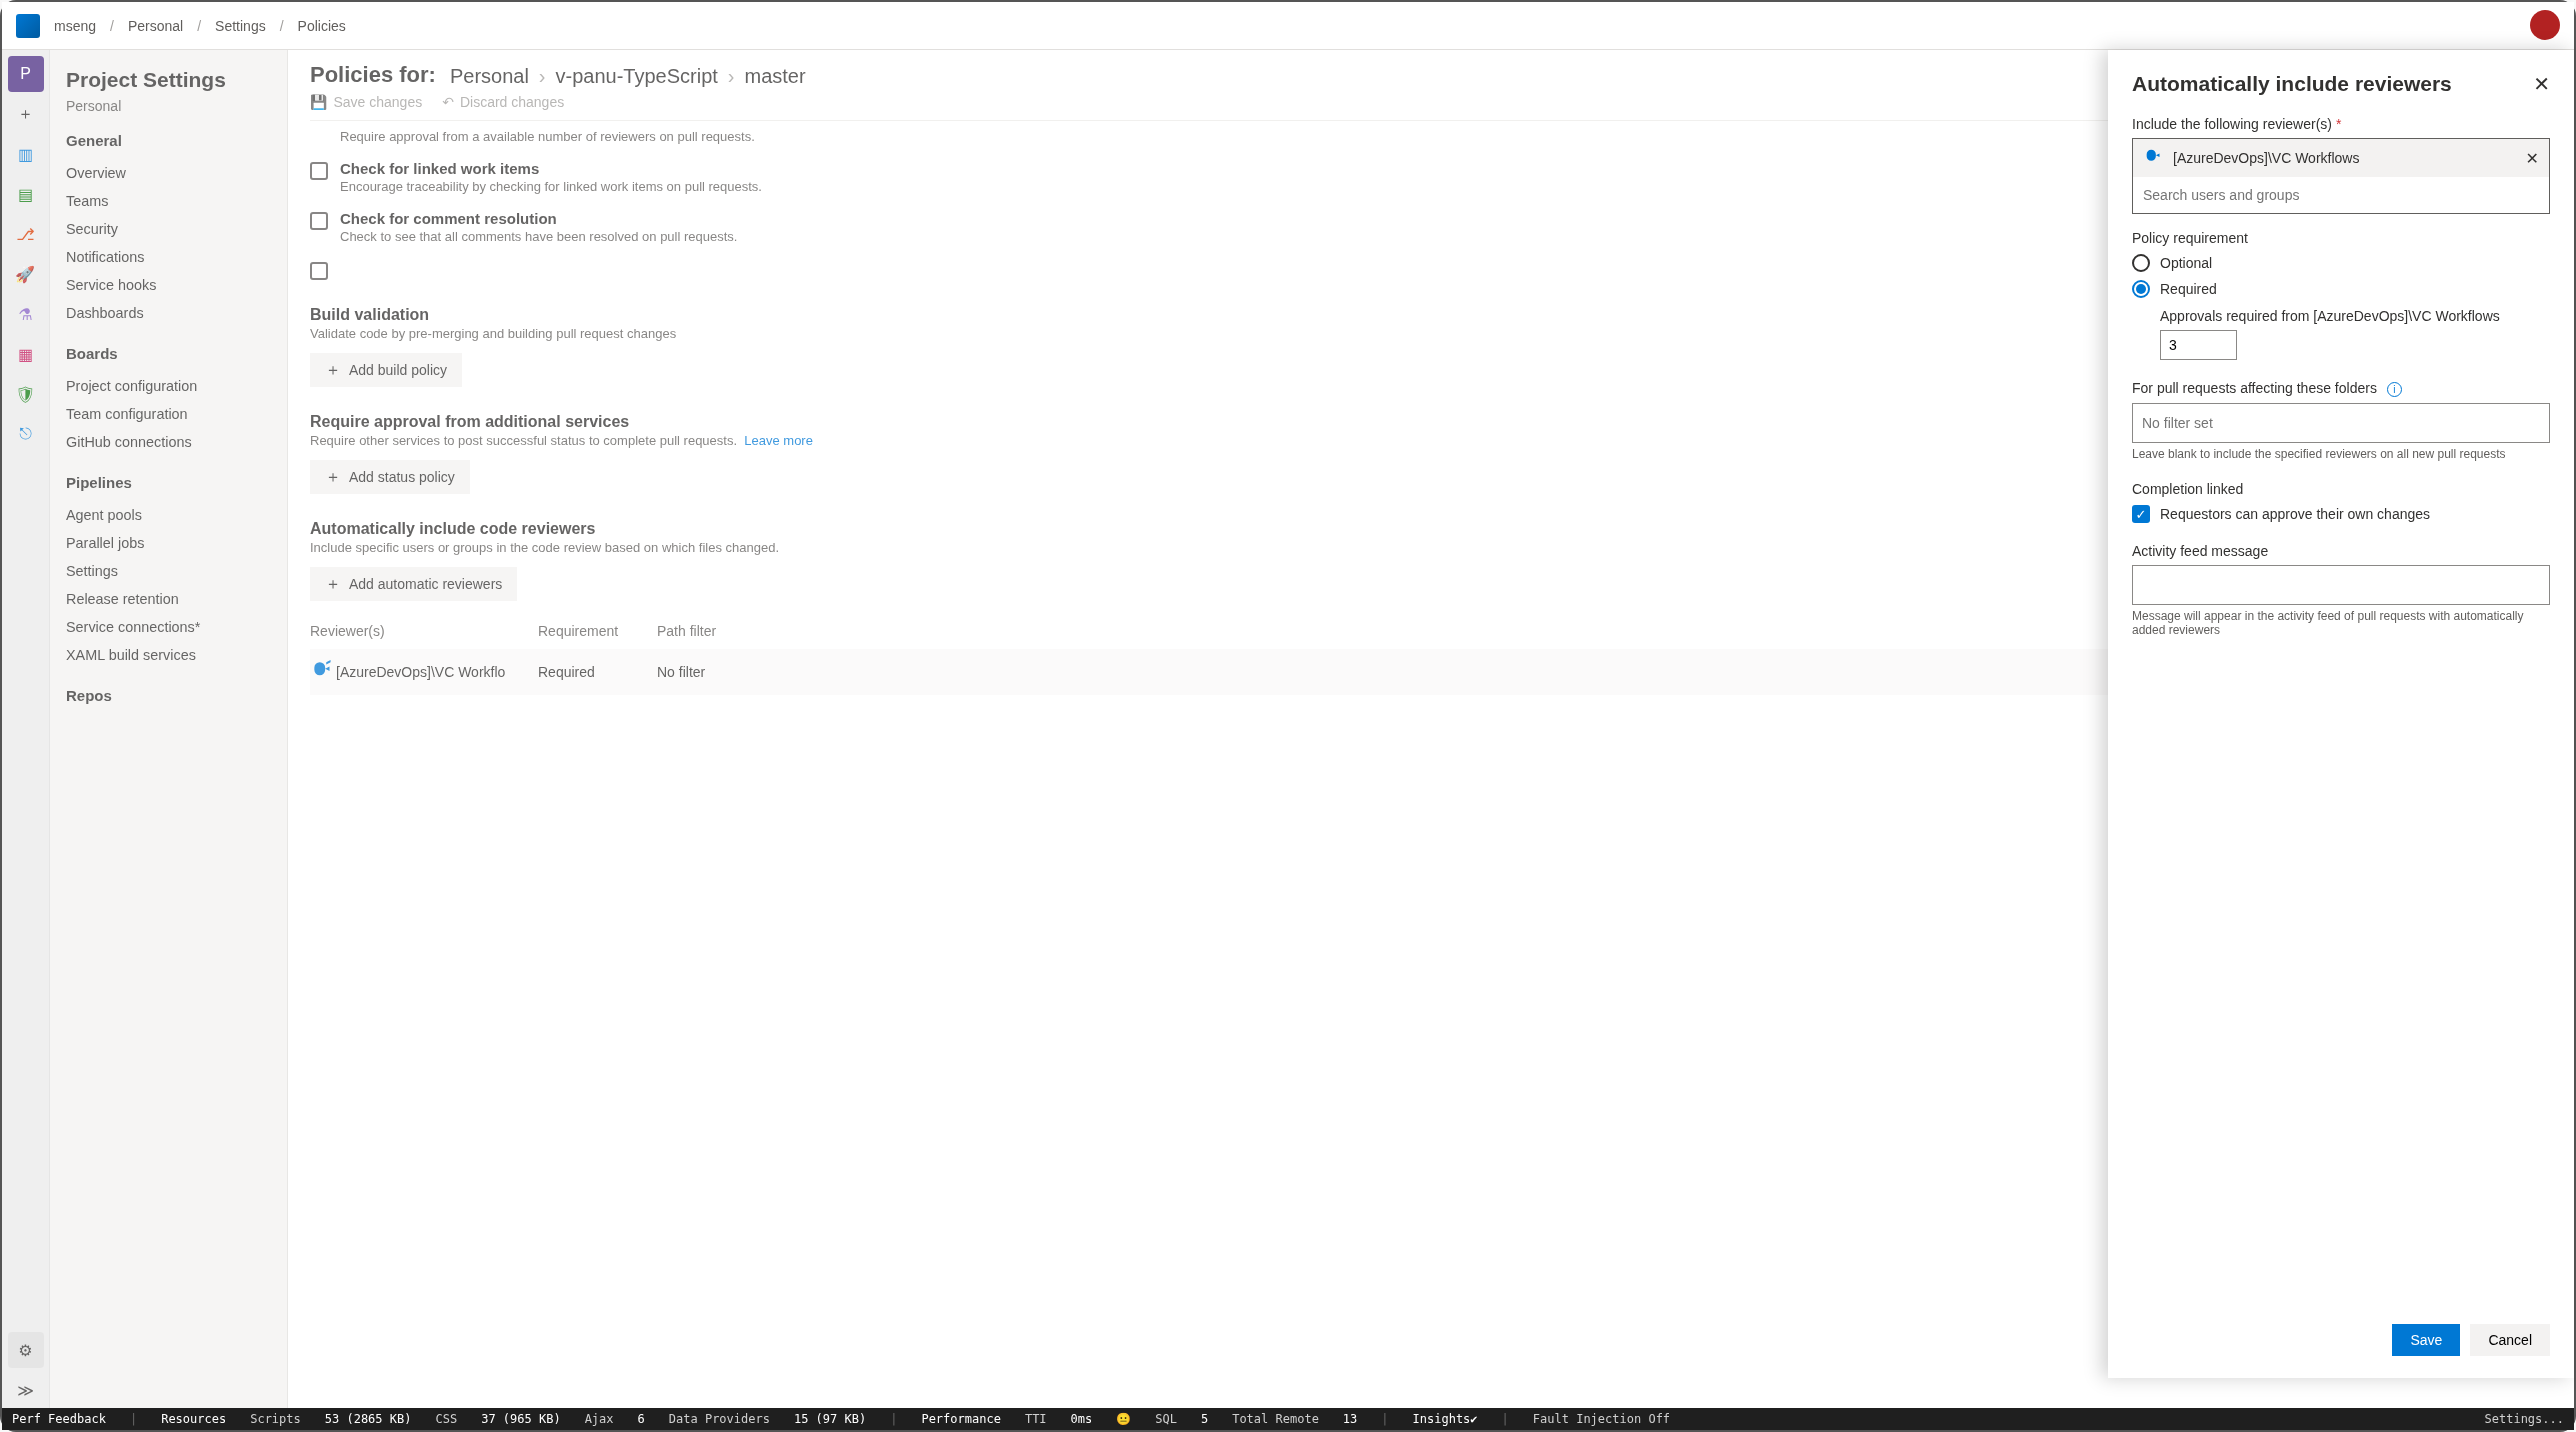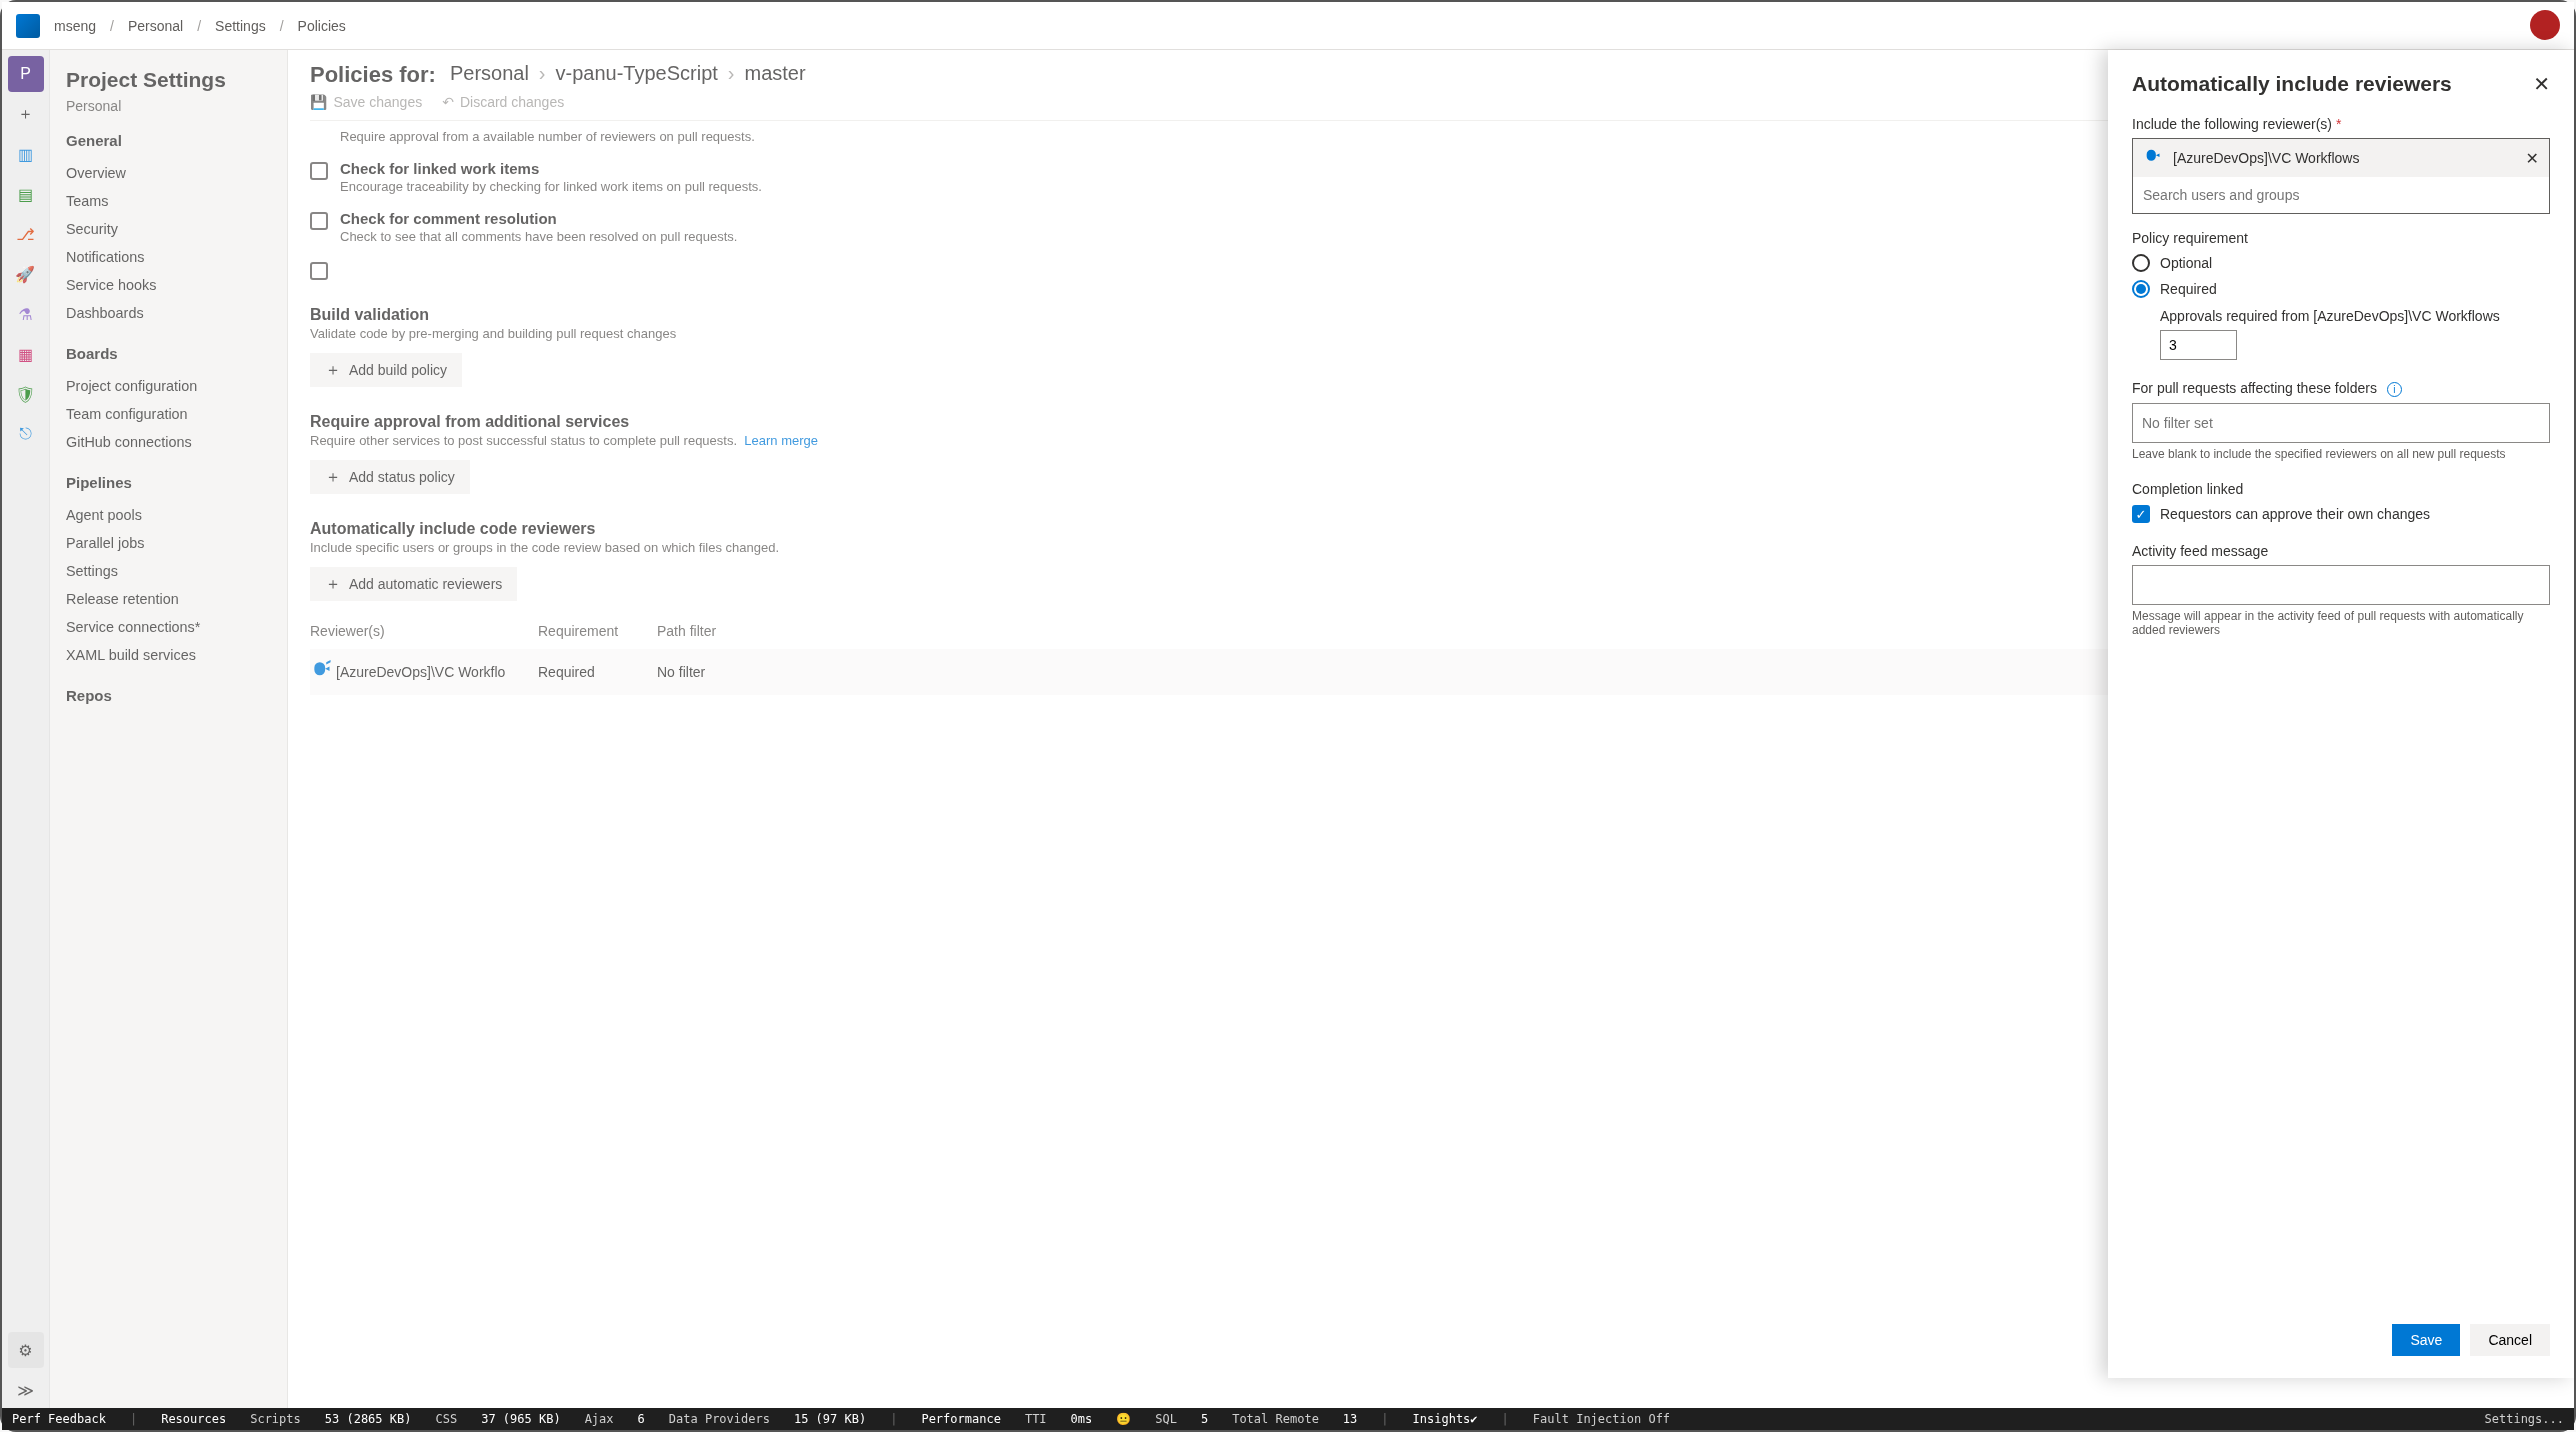--- a/index.html
+++ b/index.html
@@ -22,21 +22,21 @@
 
   
   .sidebar { width:238px; background:#f3f2f1; padding:18px 16px; overflow:auto; border-right:1px solid #e1dfdd; }
   .sidebar h1 { margin:0 0 6px 0; font-size:21px; font-weight:600; }
   .sidebar .proj { color:#605e5c; margin-bottom:18px; }
   .grp-head { font-weight:600; margin:18px 0 10px 0; font-size:15px; }
   .nav-item { padding:6px 0; color:#323130; cursor:pointer; font-size:14.4px; }
 
   
   .main { flex:1; background:#fff; overflow:auto; padding:12px 22px 22px 22px; }
-  .hdr-row { display:flex; align-items:flex-start; gap:14px; font-size:22px; font-weight:600; }
+  .hdr-row { display:flex; align-items:flex-end; gap:14px; font-size:22px; font-weight:600; }
   .hdr-row .crumbs { font-weight:400; color:#323130; display:flex; gap:10px; align-items:center; font-size:20px; }
   .hdr-row .crumbs .chev { color:#a19f9d; }
   .toolbar { display:flex; gap:20px; color:#a19f9d; margin:6px 0 0 0; padding-bottom:10px; border-bottom:1px solid #edebe9; font-size:14px; }
   .tool { display:flex; align-items:center; gap:6px; }
 
   .content { padding-top:8px; }
   .sub { color:#605e5c; font-size:13px; }
   .check-row { display:flex; gap:12px; margin:16px 0 4px 0; align-items:flex-start; }
   .check-row .box { width:18px; height:18px; border:2px solid #605e5c; border-radius:3px; flex-shrink:0; margin-top:2px; }
   .check-row .t { font-weight:600; font-size:15px; }
@@ -198,21 +198,21 @@
         <div class="sect-h">Build validation</div>
         <div class="sect-s">Validate code by pre-merging and building pull request changes</div>
         <div class="add-btn">
             <span class="plus">＋</span>
             <span>Add build policy</span>
           </div>
 
         <div class="sect-h">Require approval from additional services</div>
         <div class="sect-s">
           <span>Require other services to post successful status to complete pull requests.</span>
-          &nbsp;<span class="lnk">Learn merge</span>
+          &nbsp;<span class="lnk">Leave more</span>
         </div>
         <div class="add-btn">
             <span class="plus">＋</span>
             <span>Add status policy</span>
           </div>
 
         <div class="sect-h">Automatically include code reviewers</div>
         <div class="sect-s">Include specific users or groups in the code review based on which files changed.</div>
         <div class="add-btn">
             <span class="plus">＋</span>

